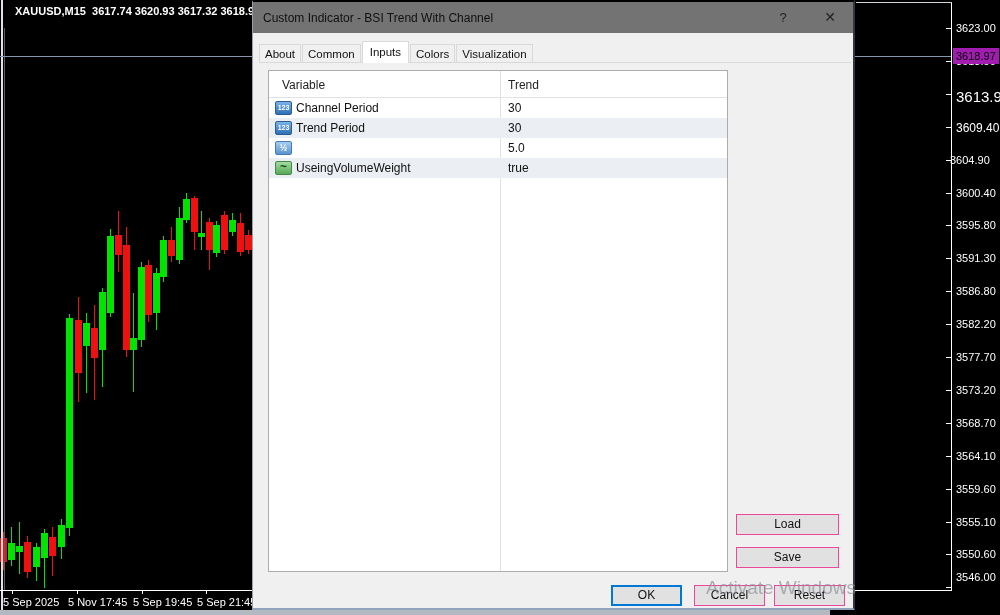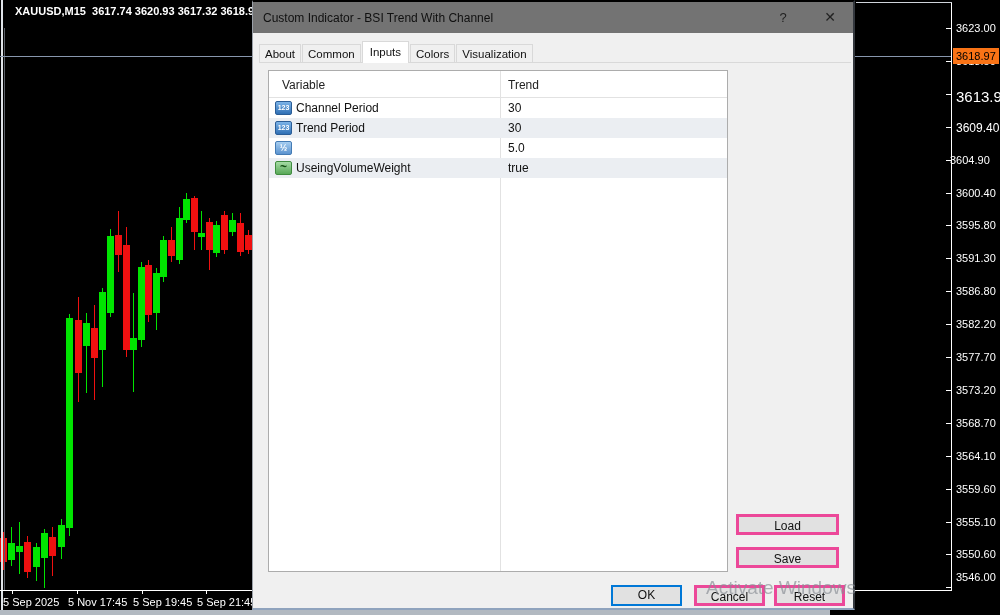--- a/index.html
+++ b/index.html
@@ -9,21 +9,21 @@
   
   .symbol-title { position:absolute; left:15px; top:5px; color:#fff; font-size:11px; font-weight:700; white-space:pre; z-index:2; }
   .edge-white { position:absolute; left:1px; top:0; width:2px; height:611px; background:#dfe3e8; z-index:2; }
   .edge-gray  { position:absolute; left:4px; top:28px; width:1px; height:563px; background:#5a5f66; z-index:2; }
   #candles { position:absolute; left:0; top:0; width:1000px; height:615px; z-index:1; }
   .price-line { position:absolute; left:0; top:56px; width:951px; height:1px; background:#8796ad; z-index:2; }
   .axis-sep { position:absolute; left:0; top:590px; width:952px; height:1px; background:#fff; z-index:2; }
   .scale-vline { position:absolute; left:951px; top:2px; width:1px; height:589px; background:#fff; z-index:2; }
   .top-frame { position:absolute; left:856px; top:2px; width:96px; height:1px; background:#cfd3da; z-index:2; }
   #price-axis, #time-axis { position:absolute; left:0; top:0; width:1000px; height:615px; z-index:2; }
-  .price-badge { position:absolute; left:953px; top:48px; width:46px; height:16px; background:#f97316; color:#000;
+  .price-badge { position:absolute; left:953px; top:48px; width:46px; height:16px; background:#a21caf; color:#000;
                  font-size:11px; line-height:16px; padding-left:3px; z-index:4; }
   .bottom-strip { position:absolute; left:0; top:610px; width:830px; height:5px; background:#b2b9c1; z-index:15; }
 
   
   .dialog { position:absolute; left:252px; top:0; width:603px; height:610px; background:#f0f0f0;
             border-top:2px solid #000; border-left:1px solid #9aa0a8; border-right:2px solid #33373d;
             border-bottom:2px solid #8fa3bd; z-index:10; color:#111; }
   .titlebar { position:relative; height:31px; background:#737373; }
   .title-text { position:absolute; left:10px; top:9px; font-size:12px; color:#101010; }
   .help-btn  { position:absolute; right:61px; top:8px; width:18px; text-align:center; font-size:13px; color:#222; cursor:pointer; }
@@ -43,21 +43,21 @@
   .prow { position:absolute; left:0; width:100%; height:20px; font-size:12px; color:#111; }
   .prow.alt { background:#ebeef2; }
   .r0 { top:27px; } .r1 { top:47px; } .r2 { top:67px; } .r3 { top:87px; }
   .picon { position:absolute; left:6px; top:3px; width:17px; height:14px; border-radius:2px; text-align:center; color:#fff; }
   .picon.int  { background:linear-gradient(#7db4e8,#2f6fb4); border:1px solid #2a5d97; font-size:7px; font-weight:700; line-height:12px; }
   .picon.dbl  { background:linear-gradient(#a6cdf0,#5b93cf); border:1px solid #447bb4; font-size:9px; font-weight:700; line-height:12px; }
   .picon.bool { background:linear-gradient(#a5dba5,#58a858); border:1px solid #3f8c3f; color:#145014; font-size:12px; font-weight:700; line-height:11px; }
   .plabel { position:absolute; left:27px; top:3px; }
   .pvalue { position:absolute; left:239px; top:3px; }
 
-  .btn { position:absolute; font-size:12px; background:#e1e1e1; border:3px solid #ec4899; text-align:center; color:#111; cursor:pointer; }
+  .btn { position:absolute; font-size:12px; background:#e1e1e1; border:1px solid #ec4899; text-align:center; color:#111; cursor:pointer; }
   .btn-load  { left:483px; top:512px; width:103px; height:21px; line-height:19px; }
   .btn-save  { left:483px; top:545px; width:103px; height:21px; line-height:19px; }
   .btn-ok    { left:358px; top:583px; width:71px; height:21px; line-height:16px; border:2px solid #0078d7; }
   .btn-cancel{ left:441px; top:583px; width:71px; height:21px; line-height:19px; }
   .btn-reset { left:521px; top:583px; width:71px; height:21px; line-height:19px; }
 
   
   .wm { position:absolute; z-index:30; color:#888d94; opacity:0.66; pointer-events:none; white-space:nowrap; }
   .wm1 { left:706px; top:577px; font-size:19px; }
   .wm2 { left:708px; top:602px; font-size:12.5px; }

